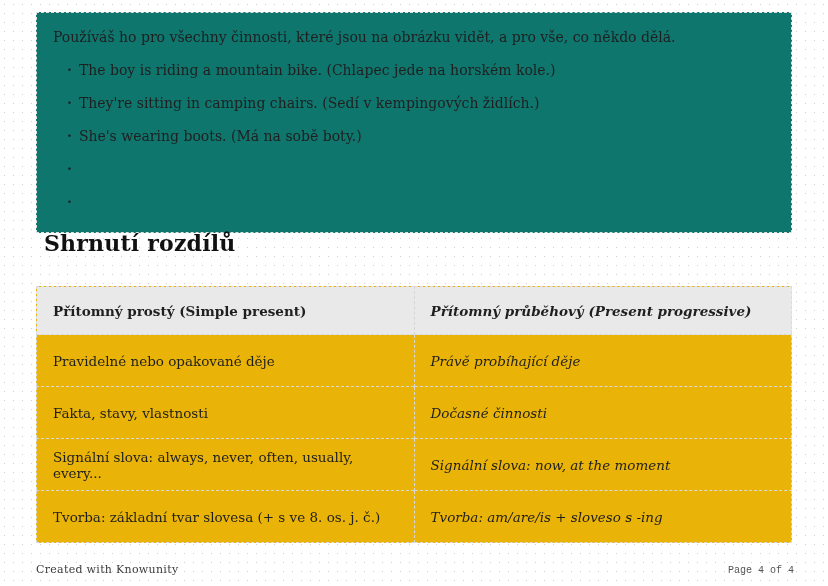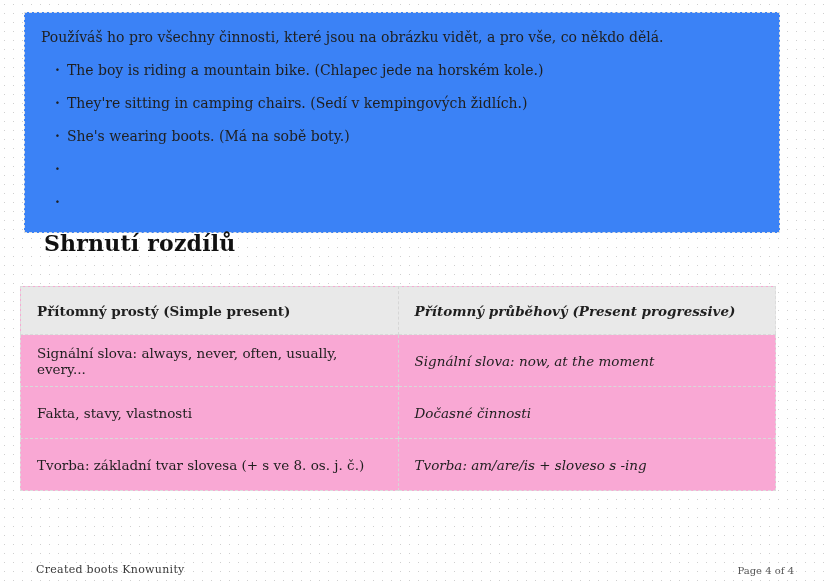--- a/index.html
+++ b/index.html
@@ -10,43 +10,43 @@
     color: #222222;
     background-color: #ffffff;
     background-image: radial-gradient(circle, #cfcfcf 0.9px, transparent 1px);
     background-size: 9px 9px;
     overflow: hidden;
   }
   .page { position: relative; width: 828px; height: 586px; }
 
   .intro-block {
     position: absolute;
-    left: 24px; top: 12px; width: 756px;
-    background: #3b82f6;
+    left: 36px; top: 12px; width: 756px;
+    background: #0f766e;
     border: 1px dashed #e0e0e0;
     padding: 14px 16px 20px 16px;
   }
   .intro-paragraph { font-size: 14px; line-height: 1.45; color: #1f1f1f; }
   .bullet-list { margin-top: 10px; padding-left: 14px; }
   .bullet-item { display: flex; align-items: baseline; margin-top: 14px; font-size: 14px; line-height: 1.35; color: #1f1f1f; }
   .bullet-marker { margin-right: 7px; font-weight: bold; }
 
   .section-heading {
     position: absolute;
     left: 44px; top: 230px;
     font-size: 22px;
     font-weight: bold;
     color: #111111;
     letter-spacing: 0.2px;
   }
 
   .comparison-table {
     position: absolute;
-    left: 20px; top: 286px; width: 756px;
-    background: #f9a8d4;
+    left: 36px; top: 286px; width: 756px;
+    background: #eab308;
     border: 1px dashed #dcdcdc;
     border-collapse: collapse;
     table-layout: fixed;
   }
   .comparison-table th, .comparison-table td {
     width: 50%;
     text-align: left;
     vertical-align: middle;
     padding: 0 16px;
     font-size: 13.5px;
@@ -66,20 +66,21 @@
     left: 36px; bottom: 10px;
     font-size: 11px;
     color: #3a3a3a;
     letter-spacing: 0.3px;
   }
   .footer-page-number {
     position: absolute;
     right: 34px; bottom: 10px;
     font-size: 10px;
     color: #555555;
+    font-family: Liberation Mono, monospace;
   }
 </style>
 </head>
 <body>
 
 <div class="page">
 
   <div class="intro-block">
     <p class="intro-paragraph">Používáš ho pro všechny činnosti, které jsou na obrázku vidět, a pro vše, co někdo dělá.</p>
     <div class="bullet-list">
@@ -108,30 +109,34 @@
 
   <table class="comparison-table">
     <thead>
       <tr>
         <th>Přítomný prostý (Simple present)</th>
         <th>Přítomný průběhový (Present progressive)</th>
       </tr>
     </thead>
     <tbody>
       <tr>
-        <td>Signální slova: always, never, often, usually, every...</td>
-        <td>Signální slova: now, at the moment</td>
+        <td>Pravidelné nebo opakované děje</td>
+        <td>Právě probíhající děje</td>
       </tr>
       <tr>
         <td>Fakta, stavy, vlastnosti</td>
         <td>Dočasné činnosti</td>
+      </tr>
+      <tr>
+        <td>Signální slova: always, never, often, usually, every...</td>
+        <td>Signální slova: now, at the moment</td>
       </tr>
       <tr>
         <td>Tvorba: základní tvar slovesa (+ s ve 8. os. j. č.)</td>
         <td>Tvorba: am/are/is + sloveso s -ing</td>
       </tr>
     </tbody>
   </table>
 
-  <div class="footer-branding">Created boots Knowunity</div>
+  <div class="footer-branding">Created with Knowunity</div>
   <div class="footer-page-number">Page 4 of 4</div>
 
 </div>
 
 </body></html>

